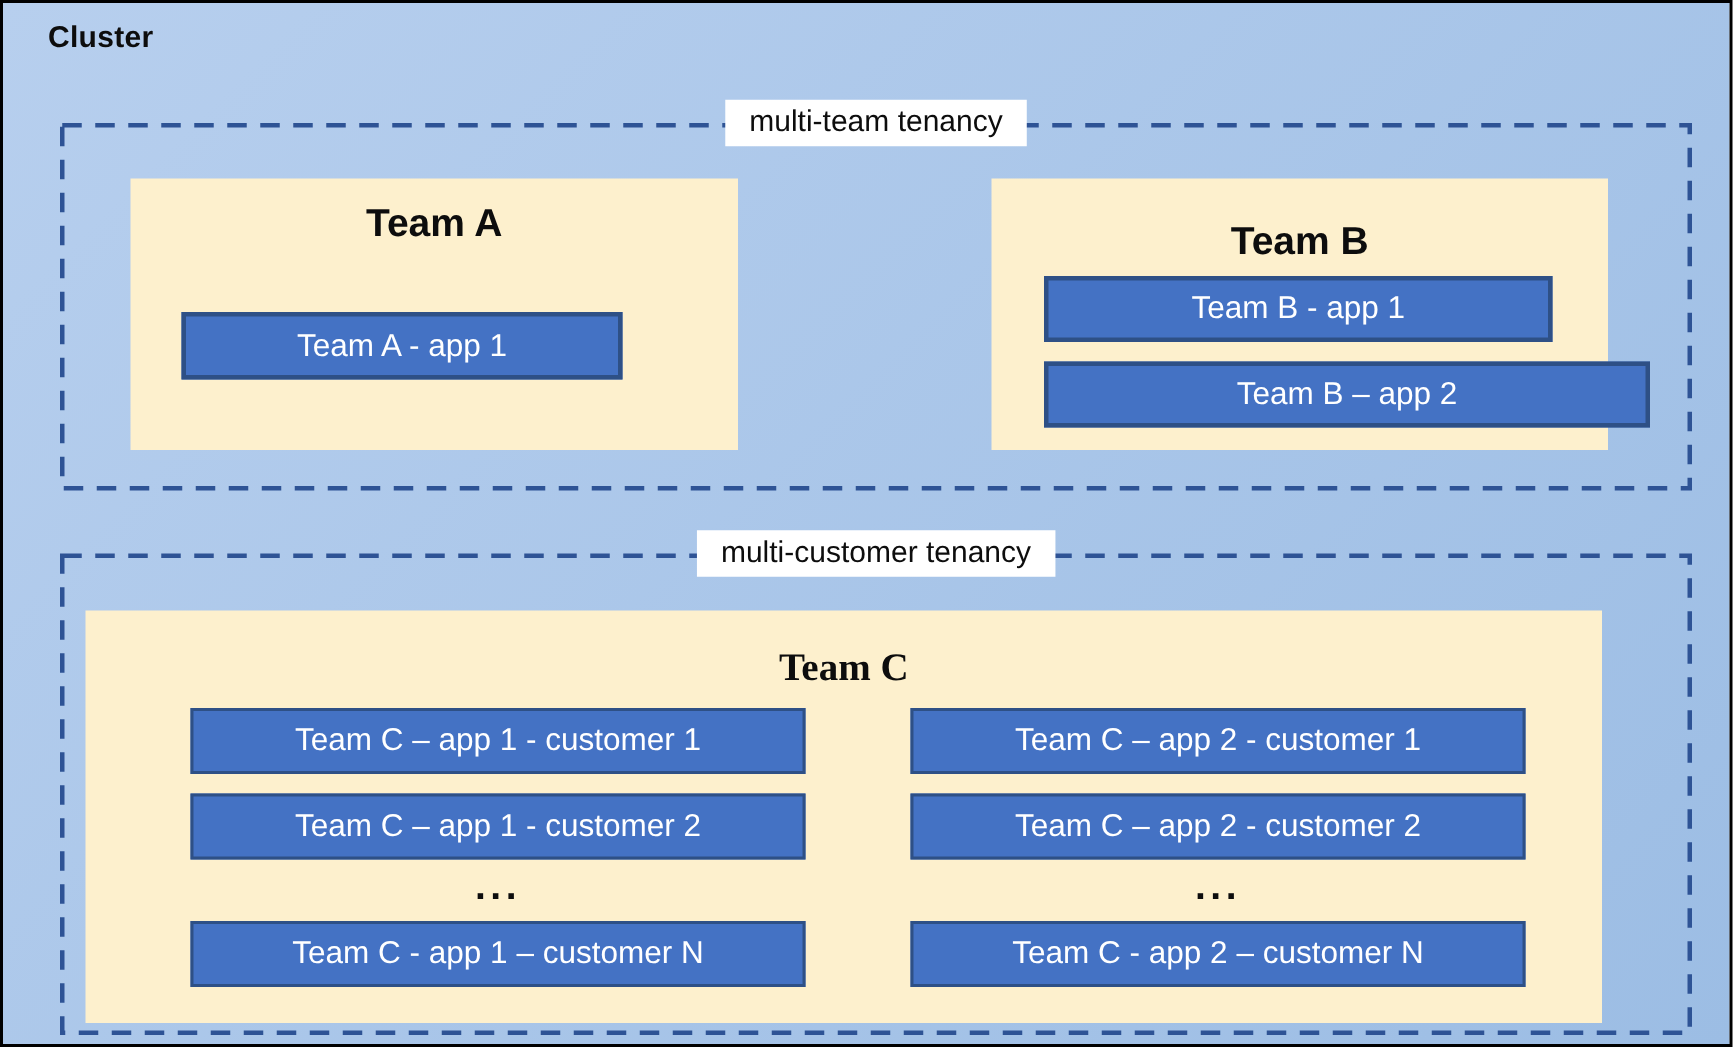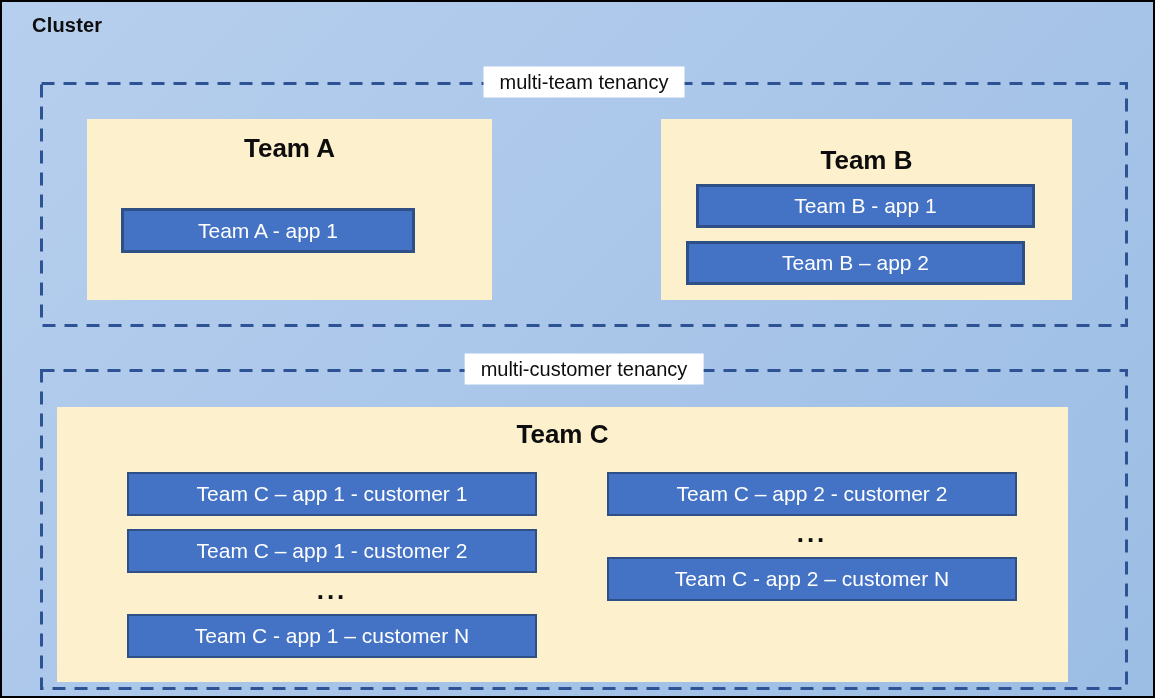--- a/index.html
+++ b/index.html
@@ -91,24 +91,24 @@
     white-space: nowrap;
   }
   
   #team-a { left: 47px; top: 37px; width: 405px; height: 181px; }
   #team-a .team-title { padding-top: 14px; }
   #app-a1 { left: 34px; top: 89px; width: 294px; height: 45px; }
   
   #team-b { left: 621px; top: 37px; width: 411px; height: 181px; }
   #team-b .team-title { padding-top: 26px; }
   #app-b1 { left: 35px; top: 65px; width: 339px; height: 44px; }
-  #app-b2 { left: 25px; top: 122px; width: 339px; height: 44px; }
+  #app-b2 { left: 35px; top: 122px; width: 404px; height: 44px; }
   
   #team-c { left: 17px; top: 38px; width: 1011px; height: 275px; }
-  #team-c .team-title { padding-top: 12px; }
+  #team-c .team-title { padding-top: 23px; font-family: Liberation Serif, serif; }
   .team-col {
     position: absolute;
     top: 65px;
     width: 410px;
     display: flex;
     flex-direction: column;
   }
   #col-left  { left: 70px; }
   #col-right { left: 550px; }
   .team-col .app {
@@ -164,19 +164,20 @@
       <div class="team-title">Team C</div>
 
       <div class="team-col" id="col-left">
         <div class="app row-1">Team C – app 1 - customer 1</div>
         <div class="app row-2">Team C – app 1 - customer 2</div>
         <div class="ellipsis">...</div>
         <div class="app row-n">Team C - app 1 – customer N</div>
       </div>
 
       <div class="team-col" id="col-right">
+        <div class="app row-1">Team C – app 2 - customer 1</div>
         <div class="app row-2">Team C – app 2 - customer 2</div>
         <div class="ellipsis">...</div>
         <div class="app row-n">Team C - app 2 – customer N</div>
       </div>
     </div>
   </section>
 </div>
 
 </body></html>

